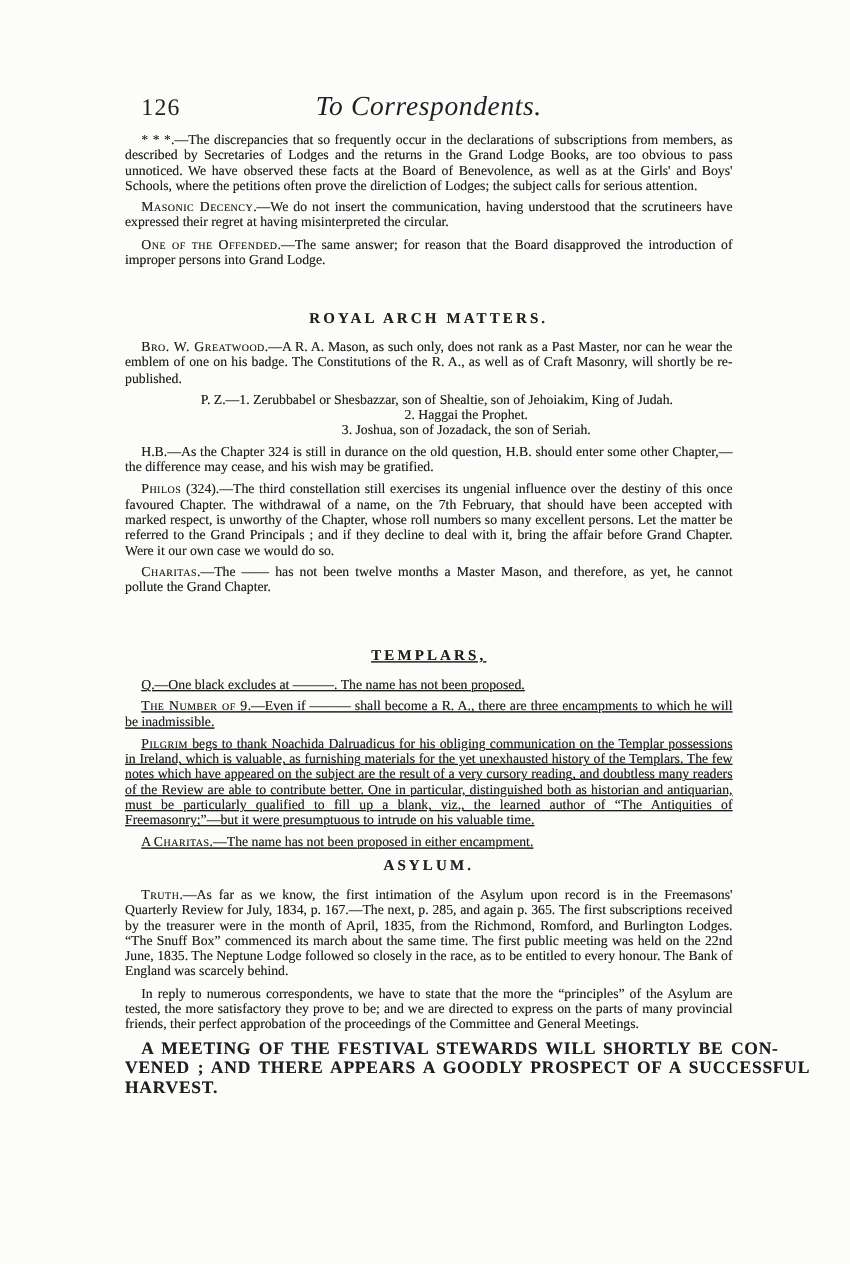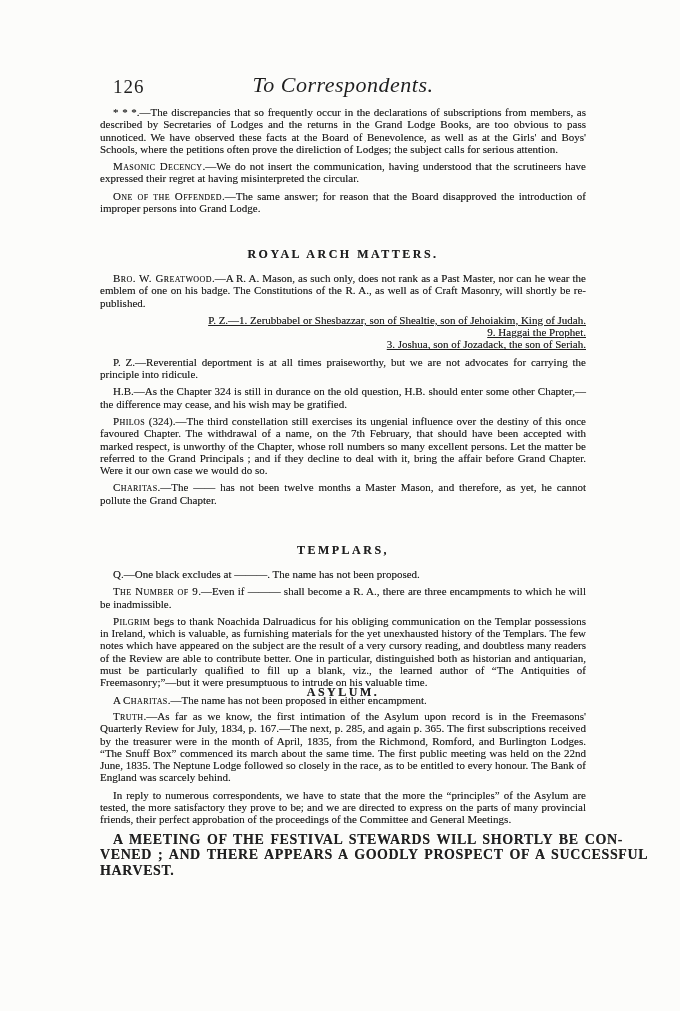--- a/index.html
+++ b/index.html
@@ -24,31 +24,31 @@
     text-align:center;font-style:italic;font-size:22px;letter-spacing:0.5px;
   }
   .sec{
     position:absolute;left:100px;width:486px;
     font-size:11px;line-height:12.3px;
     text-align:justify;
     text-shadow:0 0 0.4px rgba(20,20,20,0.5);
   }
   #sec-0{top:106px;}
   #sec-1{top:248px;}
-  #sec-2{top:544px;}
+  #sec-2{top:518px;text-decoration:underline;}
   #sec-3{top:686px;}
   .heading{
     font-weight:bold;font-size:12px;line-height:13px;
     letter-spacing:2.5px;text-align:center;
     margin:0 0 11px 0;
   }
   .para{margin:5px 0 0 0;padding:0;text-indent:13px;}
   .sec > .para:first-child{margin-top:0;}
   .heading + .para{margin-top:0;}
-  .para.list{text-indent:0;text-align:right;text-decoration:underline;}
+  .para.list{text-indent:0;text-align:center;}
   .list-line{line-height:12.3px;}
   .smallcaps{font-variant:small-caps;letter-spacing:0.4px;}
   .italic{}
   .plain{}
   .closing{margin-top:6px;}
   .closing-line{
     font-weight:bold;font-size:14px;line-height:15.8px;
     letter-spacing:0.6px;word-spacing:2px;
     white-space:nowrap;text-align:left;text-indent:0;
   }
@@ -63,24 +63,23 @@
   <div class="sec" id="sec-0">
       <p class="para"><span class="plain">*  *  *.—The discrepancies that so frequently occur in the declarations of subscriptions from members, as described by Secretaries of Lodges and the returns in the Grand Lodge Books, are too obvious to pass unnoticed. We have observed these facts at the Board of Benevolence, as well as at the Girls' and Boys' Schools, where the petitions often prove the direliction of Lodges;  the subject calls for serious attention.</span></p>
       <p class="para"><span class="smallcaps">Masonic Decency</span><span class="plain">.—We do not insert the communication, having understood that the scrutineers have expressed their regret at having misinterpreted the circular.</span></p>
       <p class="para"><span class="smallcaps">One of the Offended</span><span class="plain">.—The same answer;  for reason that the Board disapproved the introduction of </span><span class="italic">improper</span><span class="plain"> persons into Grand Lodge.</span></p>
     </div>
   <div class="sec" id="sec-1">
       <div class="heading">ROYAL ARCH MATTERS.</div>
       <p class="para"><span class="smallcaps">Bro. W. Greatwood</span><span class="plain">.—A  R. A. Mason, </span><span class="italic">as such only</span><span class="plain">,  does not rank as a Past Master, nor can  he wear the emblem of one on his badge.   The Constitutions of the R. A., as well as of Craft Masonry, will shortly be re-published.</span></p>
       <div class="para list">
         <div class="list-line" style="padding-left: 13px;">P. Z.—1.  Zerubbabel or Shesbazzar, son of Shealtie, son of Jehoiakim, King of Judah.</div>
-        <div class="list-line" style="padding-left: 60px;">9.  Haggai the Prophet.</div>
+        <div class="list-line" style="padding-left: 60px;">2.  Haggai the Prophet.</div>
         <div class="list-line" style="padding-left: 60px;">3.  Joshua, son of Jozadack, the son of Seriah.</div>
       </div>
-      <p class="para"><span class="plain">P. Z.—Reverential deportment is at all times praiseworthy, but we are not advocates for carrying the principle into ridicule.</span></p>
       <p class="para"><span class="plain">H.B.—As the Chapter 324 is still in durance on the old question, H.B. should enter some other Chapter,—the difference may cease, and his wish may be gratified.</span></p>
       <p class="para"><span class="smallcaps">Philos</span><span class="plain"> (324).—The third constellation still exercises its ungenial influence over the destiny of this once favoured Chapter.   The withdrawal of a name, on the 7th February, that should have been accepted with marked respect,  is unworthy of  the Chapter, whose  roll numbers so many excellent persons.   Let the matter be  referred to the Grand  Principals ;  and if  they decline to deal with it, bring the affair before Grand Chapter.   Were it our own case we would do so.</span></p>
       <p class="para"><span class="smallcaps">Charitas</span><span class="plain">.—The —— has  not been twelve months a Master Mason, and therefore, as yet, he cannot pollute the Grand Chapter.</span></p>
     </div>
   <div class="sec" id="sec-2">
       <div class="heading">TEMPLARS,</div>
       <p class="para"><span class="plain">Q.—One black excludes at ———.   The name has not been  proposed.</span></p>
       <p class="para"><span class="smallcaps">The Number of 9</span><span class="plain">.—Even if ——— shall become a R. A., there are three encampments to which he will be inadmissible.</span></p>
       <p class="para"><span class="smallcaps">Pilgrim</span><span class="plain"> begs to thank Noachida Dalruadicus for his obliging communication on the Templar possessions in Ireland, which is  valuable,  as furnishing materials for the yet unexhausted history of the Templars.   The few notes which have  appeared  on the subject are the result of  a  very cursory  reading,  and  doubtless many  readers of the  Review are  able to contribute better.   One in particular, distinguished both  as  historian and antiquarian, must be particularly qualified to fill up a blank,  viz., the learned author of “The Antiquities of Freemasonry;”—but it were presumptuous  to intrude on his valuable time.</span></p>
       <p class="para"><span class="plain">A </span><span class="smallcaps">Charitas</span><span class="plain">.—The name has not been proposed in either encampment.</span></p>

